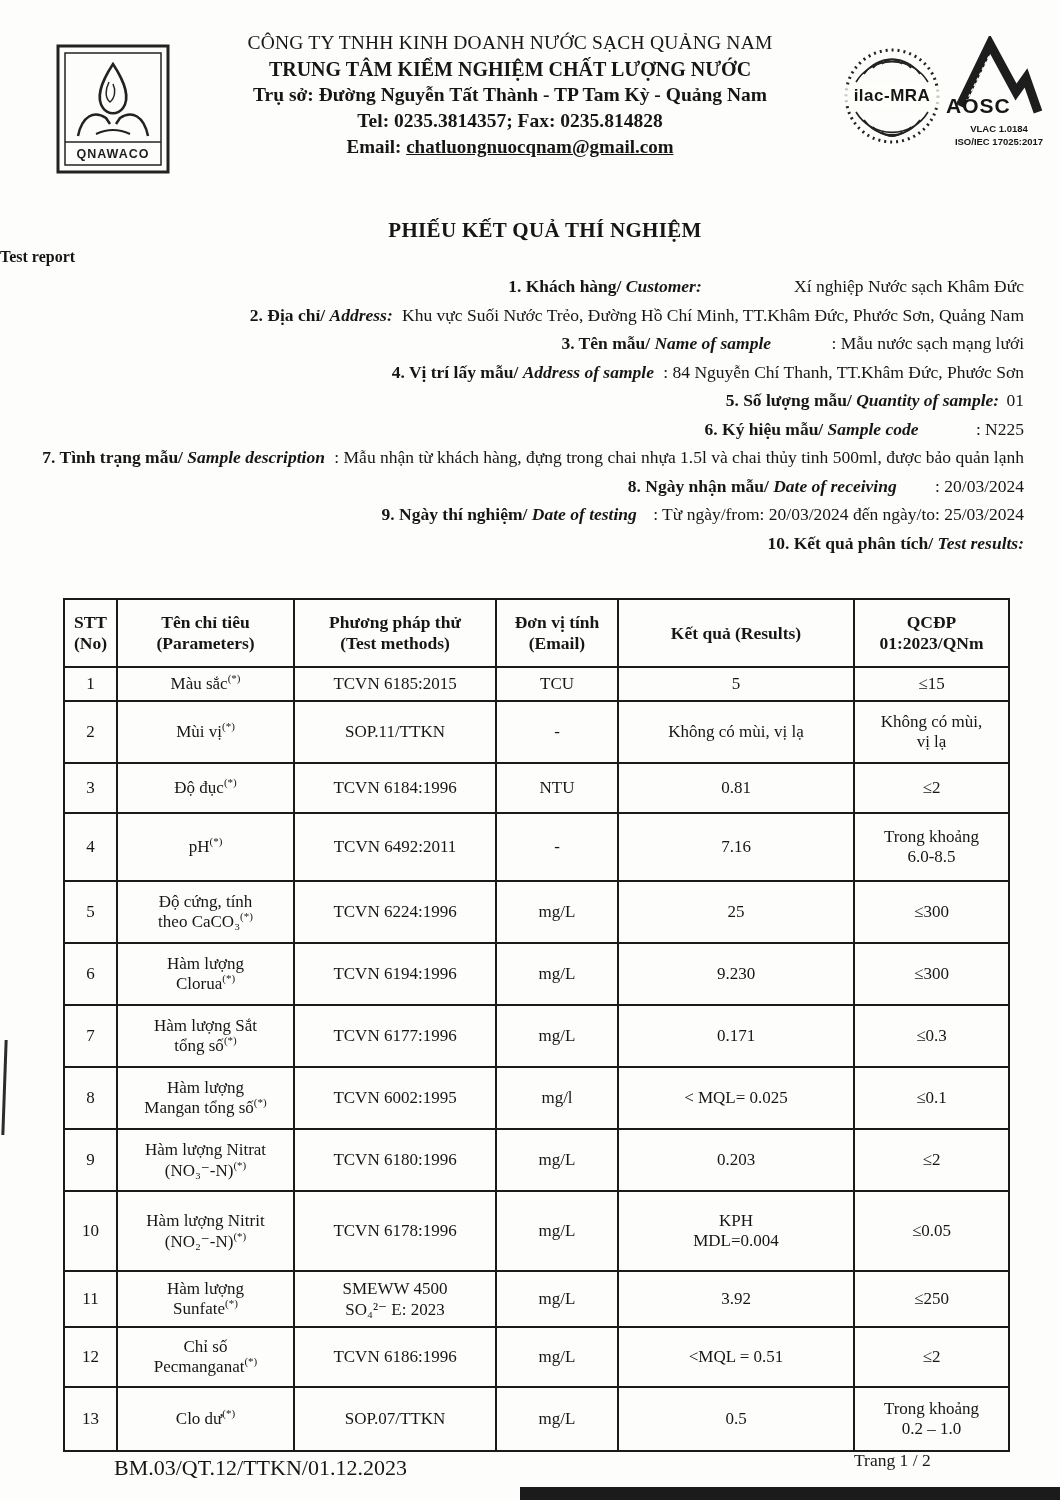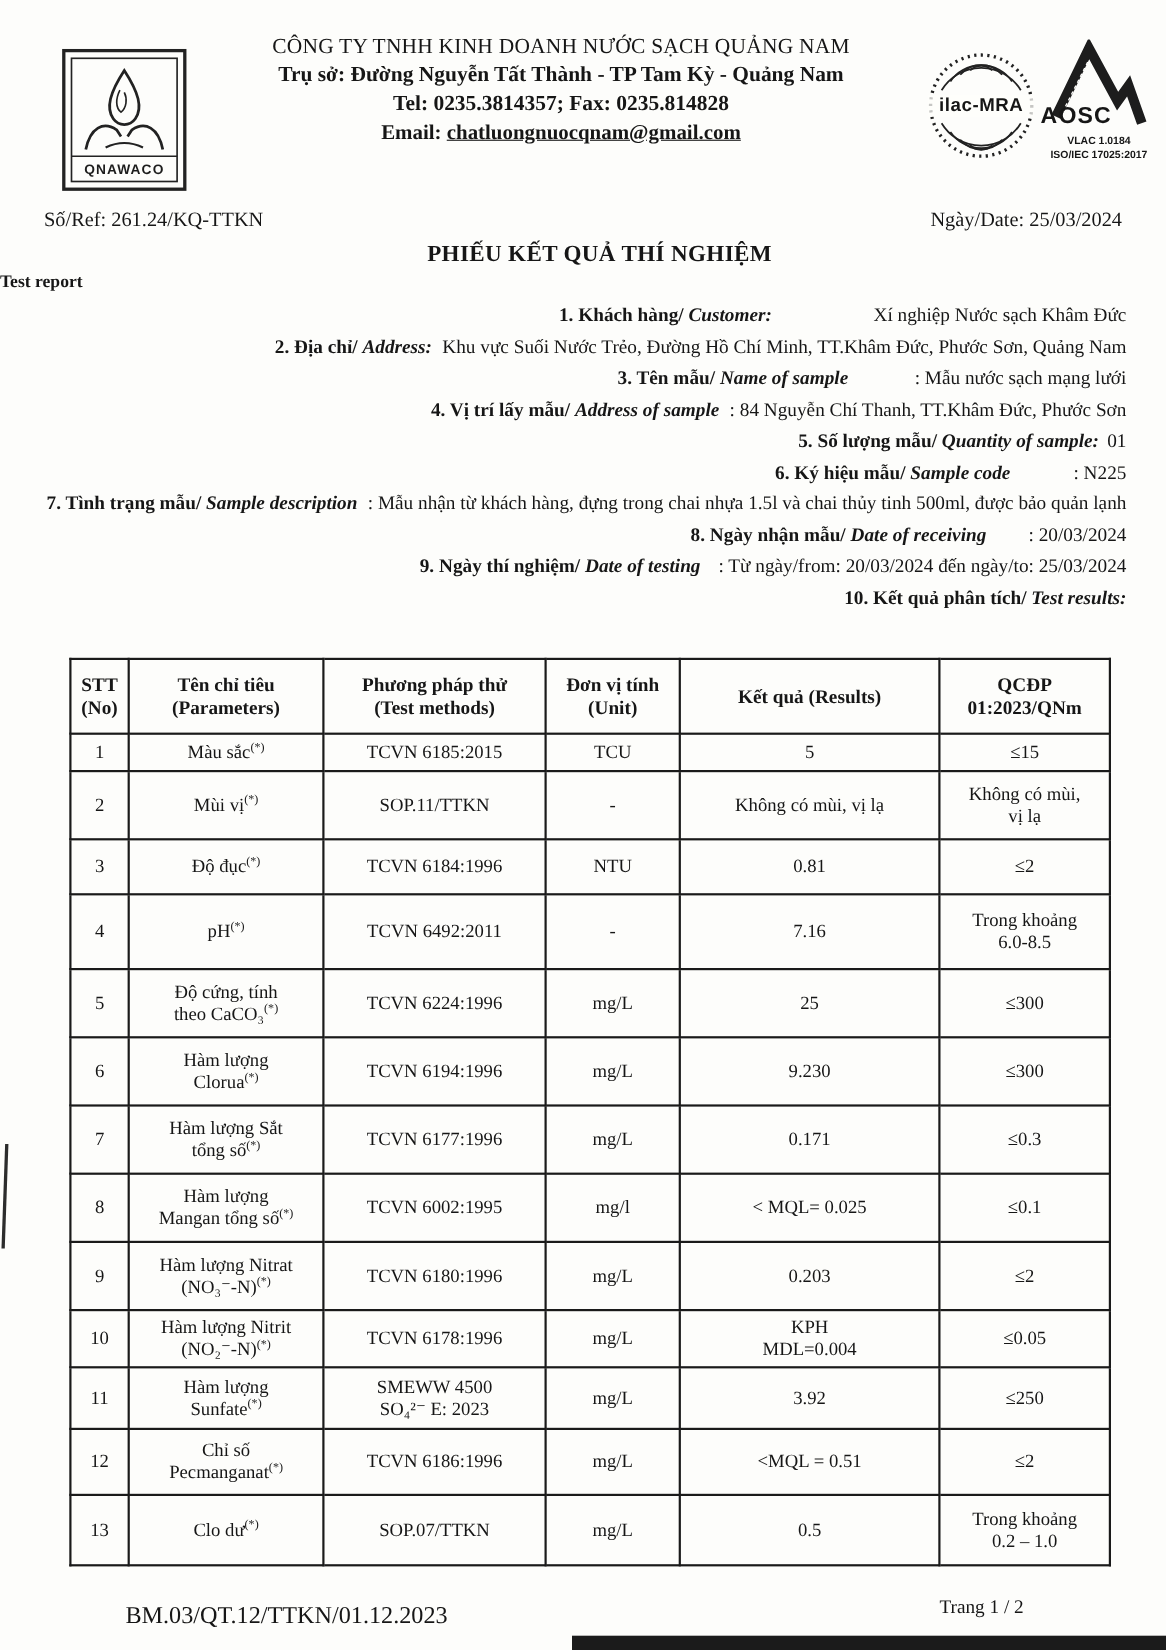--- a/index.html
+++ b/index.html
@@ -52,21 +52,21 @@
   .i2 .val,.i7 .val{margin-left:5px;}
   
   .results-table{position:absolute;left:63px;top:598px;border-collapse:collapse;table-layout:fixed;width:945px;
     font-size:17px;text-align:center;}
   .results-table th,.results-table td{border:2px solid #1a1a1a;padding:1px 4px;vertical-align:middle;white-space:pre-line;}
   .results-table th{font-size:17.5px;font-weight:bold;}
   .results-table sup{font-size:11px;line-height:0;}
   .h-head{height:68px;}
   .r1{height:34px;}.r2{height:62px;}.r3{height:50px;}.r4{height:68px;}
   .r5{height:62px;}.r6{height:62px;}.r7{height:62px;}.r8{height:62px;}
-  .r9{height:62px;}.r10{height:52px;}.r11{height:56px;}.r12{height:60px;}.r13{height:64px;}
+  .r9{height:62px;}.r10{height:80px;}.r11{height:56px;}.r12{height:60px;}.r13{height:64px;}
   
   .form-code{position:absolute;left:114px;top:1455px;font-size:22px;}
   .page-num{position:absolute;left:854px;top:1450px;font-size:17.5px;}
   
   .artifact-vline{position:absolute;left:3px;top:1040px;width:3px;height:95px;background:#2c2c2c;transform:rotate(2deg);}
   .artifact-bar{position:absolute;left:520px;top:1487px;width:540px;height:13px;background:#1b1b1b;}
 </style>
 </head>
 <body>
 
@@ -81,20 +81,21 @@
       <path d="M22 92 C26 72 38 66 50 74 L54 80" fill="none" stroke="#222" stroke-width="2.5"></path>
       <path d="M92 92 C88 72 76 66 64 74 L60 80" fill="none" stroke="#222" stroke-width="2.5"></path>
       <path d="M40 90 Q57 82 74 90" fill="none" stroke="#222" stroke-width="2"></path>
       <line x1="9" y1="98" x2="105" y2="98" stroke="#222" stroke-width="1.5"></line>
       <text x="57" y="114" text-anchor="middle" font-family="Liberation Sans, DejaVu Sans, sans-serif" font-size="12.5" font-weight="bold" letter-spacing="1" fill="#1d1d1d">QNAWACO</text>
     </svg>
   </div>
 
   <div class="head-center">
     <div class="hc-company">CÔNG TY TNHH KINH DOANH NƯỚC SẠCH QUẢNG NAM</div>
+    <div class="hc-center">TRUNG TÂM KIỂM NGHIỆM CHẤT LƯỢNG NƯỚC</div>
     <div class="hc-addr">Trụ sở: Đường Nguyễn Tất Thành - TP Tam Kỳ -  Quảng Nam</div>
     <div class="hc-tel">Tel: 0235.3814357; Fax: 0235.814828</div>
     <div class="hc-email">
       <span>Email:</span>
       <span class="email-addr">chatluongnuocqnam@gmail.com</span>
     </div>
   </div>
 
   <div class="logos-right">
     <div class="ilac-wrap">
@@ -117,24 +118,20 @@
         <path d="M20 66 L44 18" fill="none" stroke="#fdfdfb" stroke-width="1.2" stroke-dasharray="3 3"></path>
       </svg>
       <span class="aosc-label">AOSC</span>
       <span class="aosc-sub">
         <span>VLAC 1.0184</span><br>
         <span>ISO/IEC 17025:2017</span>
       </span>
     </div>
   </div>
 
-  <div class="meta-row">
-    <span>Số/Ref: 261.24/KQ-TTKN</span>
-    <span>Ngày/Date: 25/03/2024</span>
-  </div>
 
   <div class="doc-title">PHIẾU KẾT QUẢ THÍ NGHIỆM</div>
   <div class="doc-subtitle">Test report</div>
 
   <div class="info-list">
     <p class="i1">
       <span class="lab">1. Khách hàng/</span>
       <span class="lab-en">Customer:</span>
       <span class="val">Xí nghiệp Nước sạch Khâm Đức</span>
     </p>
@@ -195,21 +192,21 @@
     </colgroup>
     <tbody>
         <tr class="h-head">
       <th>STT
 (No)</th>
       <th>Tên chỉ tiêu
 (Parameters)</th>
       <th>Phương pháp thử
 (Test methods)</th>
       <th>Đơn vị tính
-(Unit)</th>
+(Email)</th>
       <th>Kết quả (Results)</th>
       <th>QCĐP
 01:2023/QNm</th>
     </tr>
     <tr class="r1">
       <td>1</td>
       <td><span>Màu sắc</span><sup>(*)</sup></td>
       <td>TCVN 6185:2015</td>
       <td>TCU</td>
       <td>5</td>

